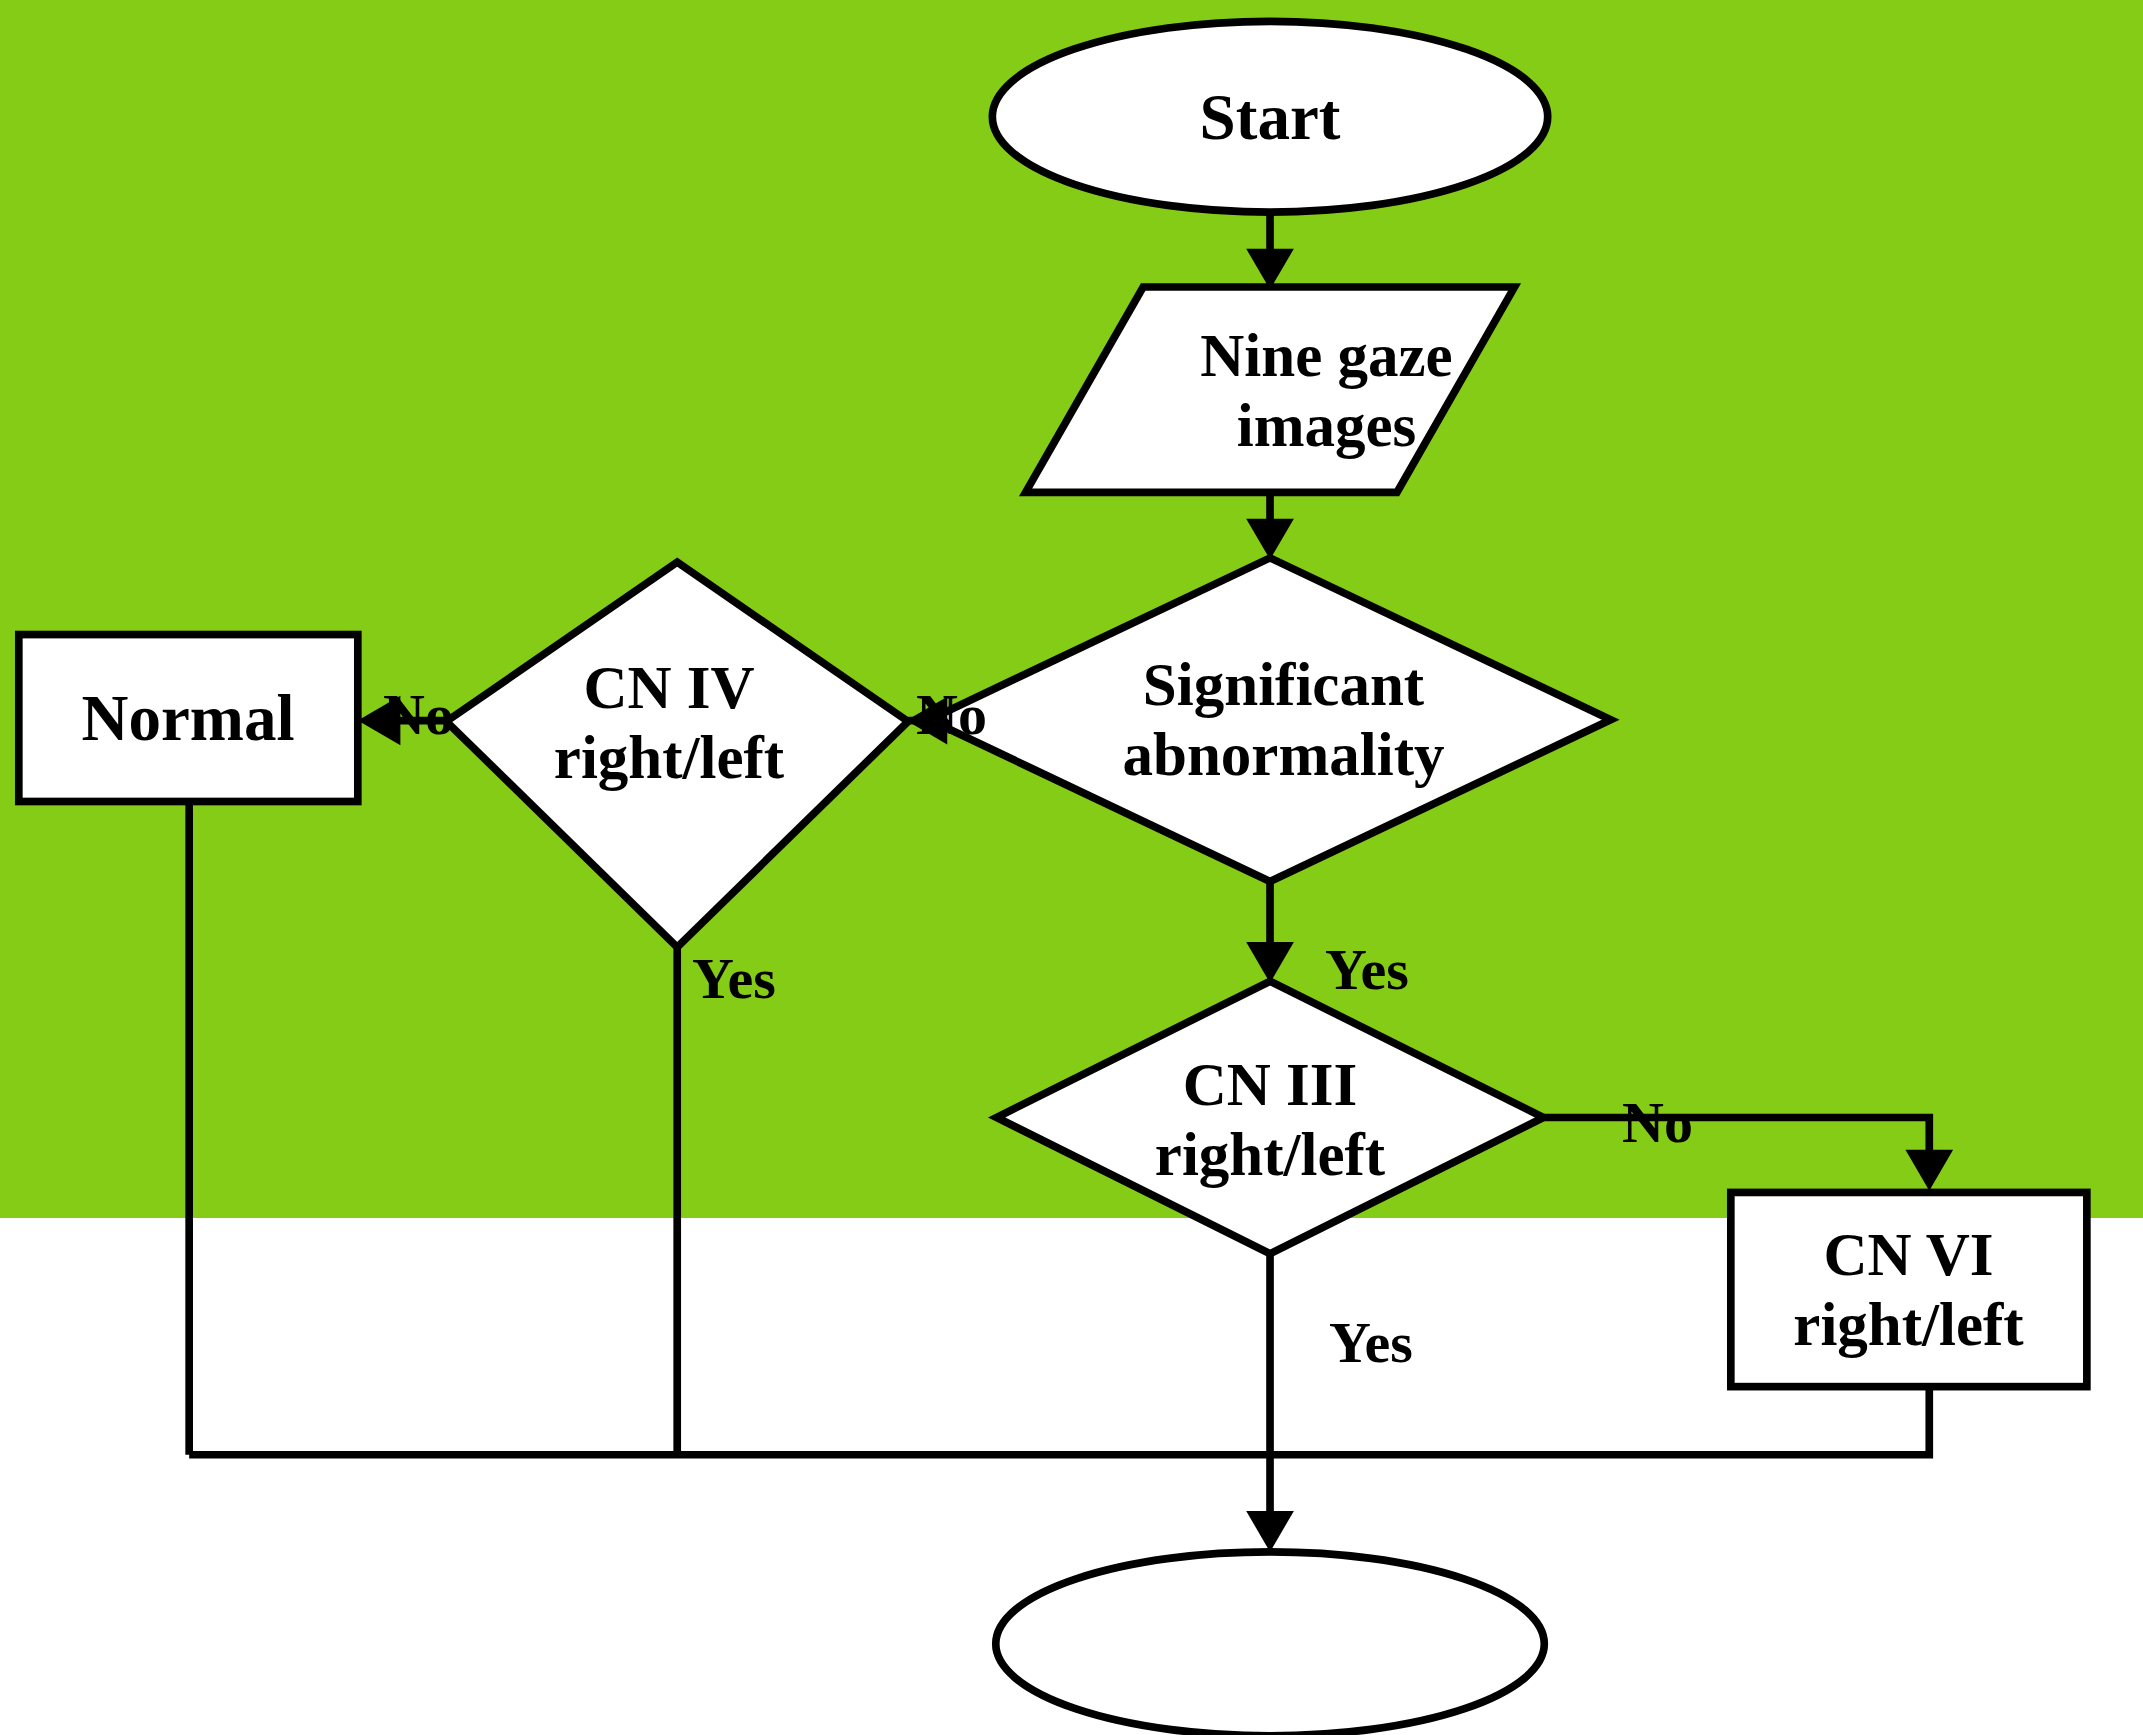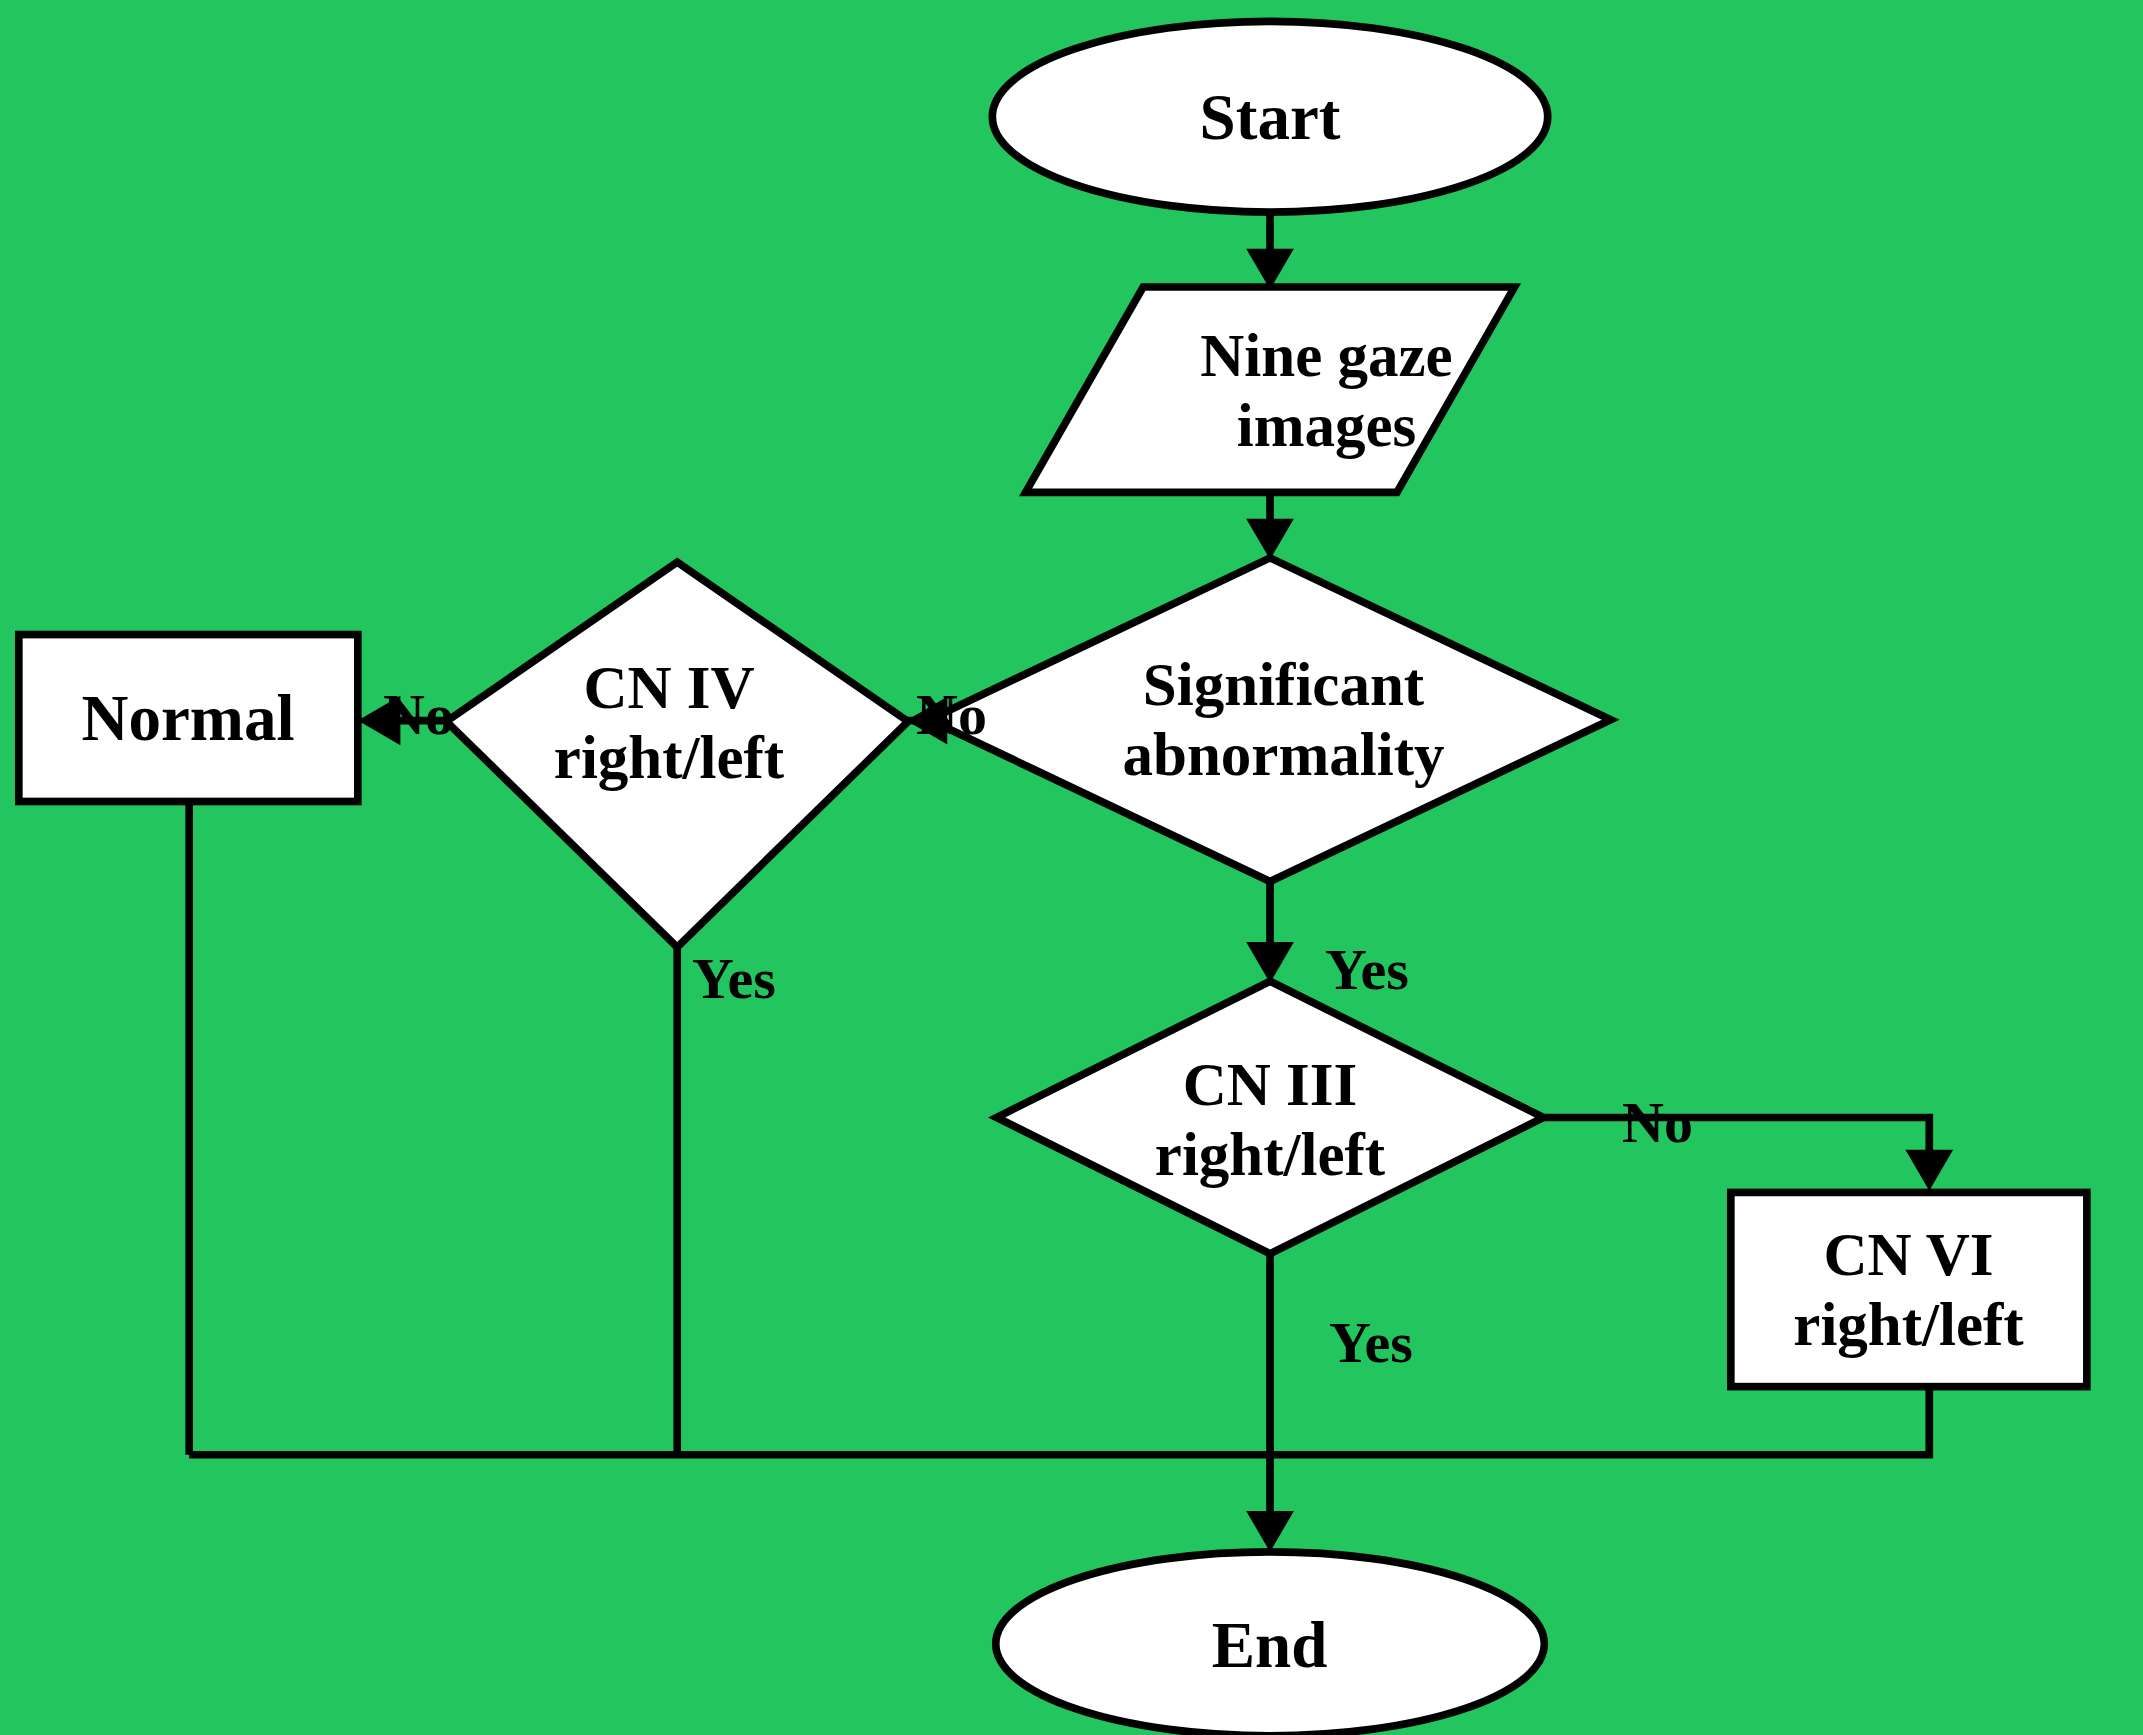--- a/index.html
+++ b/index.html
@@ -10,22 +10,22 @@
   }
   body {
     width: 2144px;
     height: 1735px;
     overflow: hidden;
     font-family: "Liberation Serif", "DejaVu Serif", serif;
   }
   #flowchart-root {
     position: relative;
     width: 2144px;
-    height: 1735px;
-    background: #22c55e;
+    height: 1218px;
+    background: #84cc16;
   }
   svg#flow-svg {
     position: absolute;
     top: 0;
     left: 0;
     width: 2144px;
     height: 1735px;
     display: block;
   }
   .shape-stroke {
@@ -133,21 +133,20 @@
   <div class="node-label fs-node" style="left:1011px; top:641px; width:545px; height:158px;">Significant<br>abnormality</div>
 
   <div class="node-label fs-node" style="left:456px; top:644px; width:426px; height:158px;">CN IV<br>right/left</div>
 
   <div class="node-label fs-big" style="left:27px; top:641px; width:322px; height:155px;">Normal</div>
 
   <div class="node-label fs-node" style="left:1040px; top:1041px; width:460px; height:158px;">CN III<br>right/left</div>
 
   <div class="node-label fs-node" style="left:1739px; top:1211px; width:339px; height:158px;">CN VI<br>right/left</div>
 
-  <div class="node-label fs-big" style="left:997px; top:1593px; width:545px; height:104px;">End</div>
 
   <div class="edge-label fs-edge" style="left:916px; top:641px;">No</div>
 
   <div class="edge-label fs-edge" style="left:1325px; top:896px;">Yes</div>
 
   <div class="edge-label fs-edge" style="left:383px; top:641px;">No</div>
 
   <div class="edge-label fs-edge" style="left:692px; top:905px;">Yes</div>
 
   <div class="edge-label fs-edge" style="left:1622px; top:1049px;">No</div>

